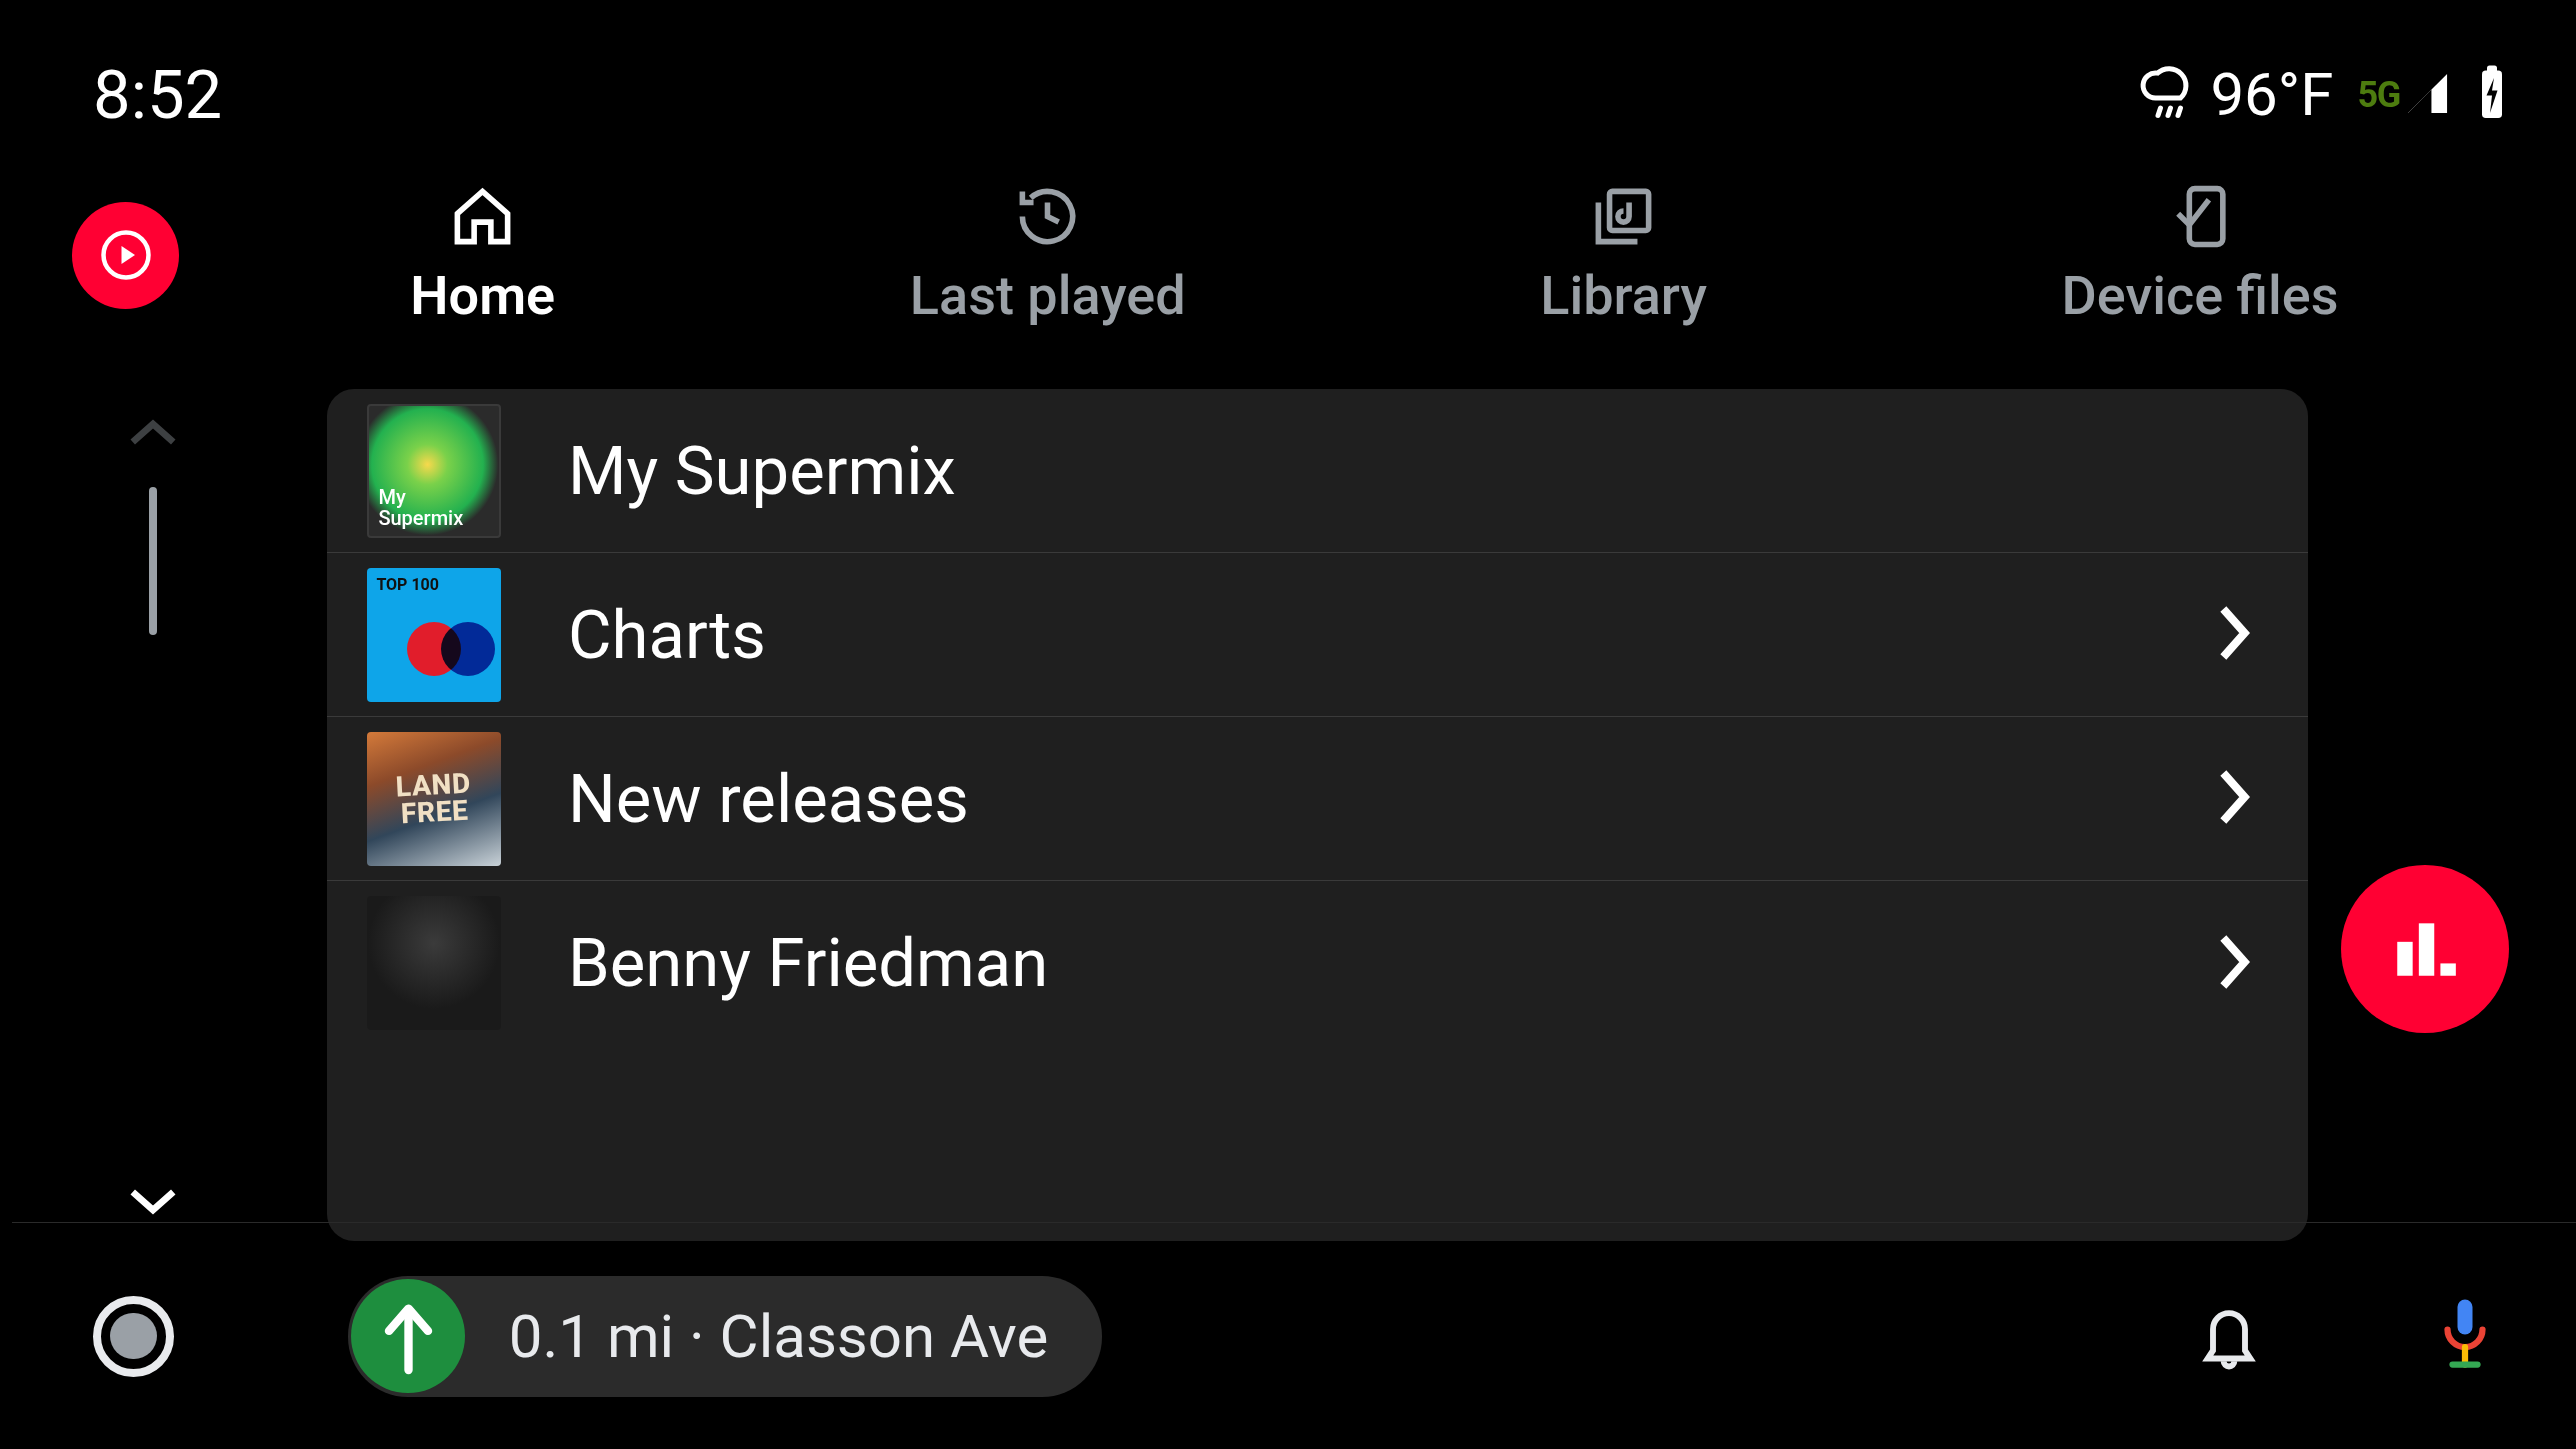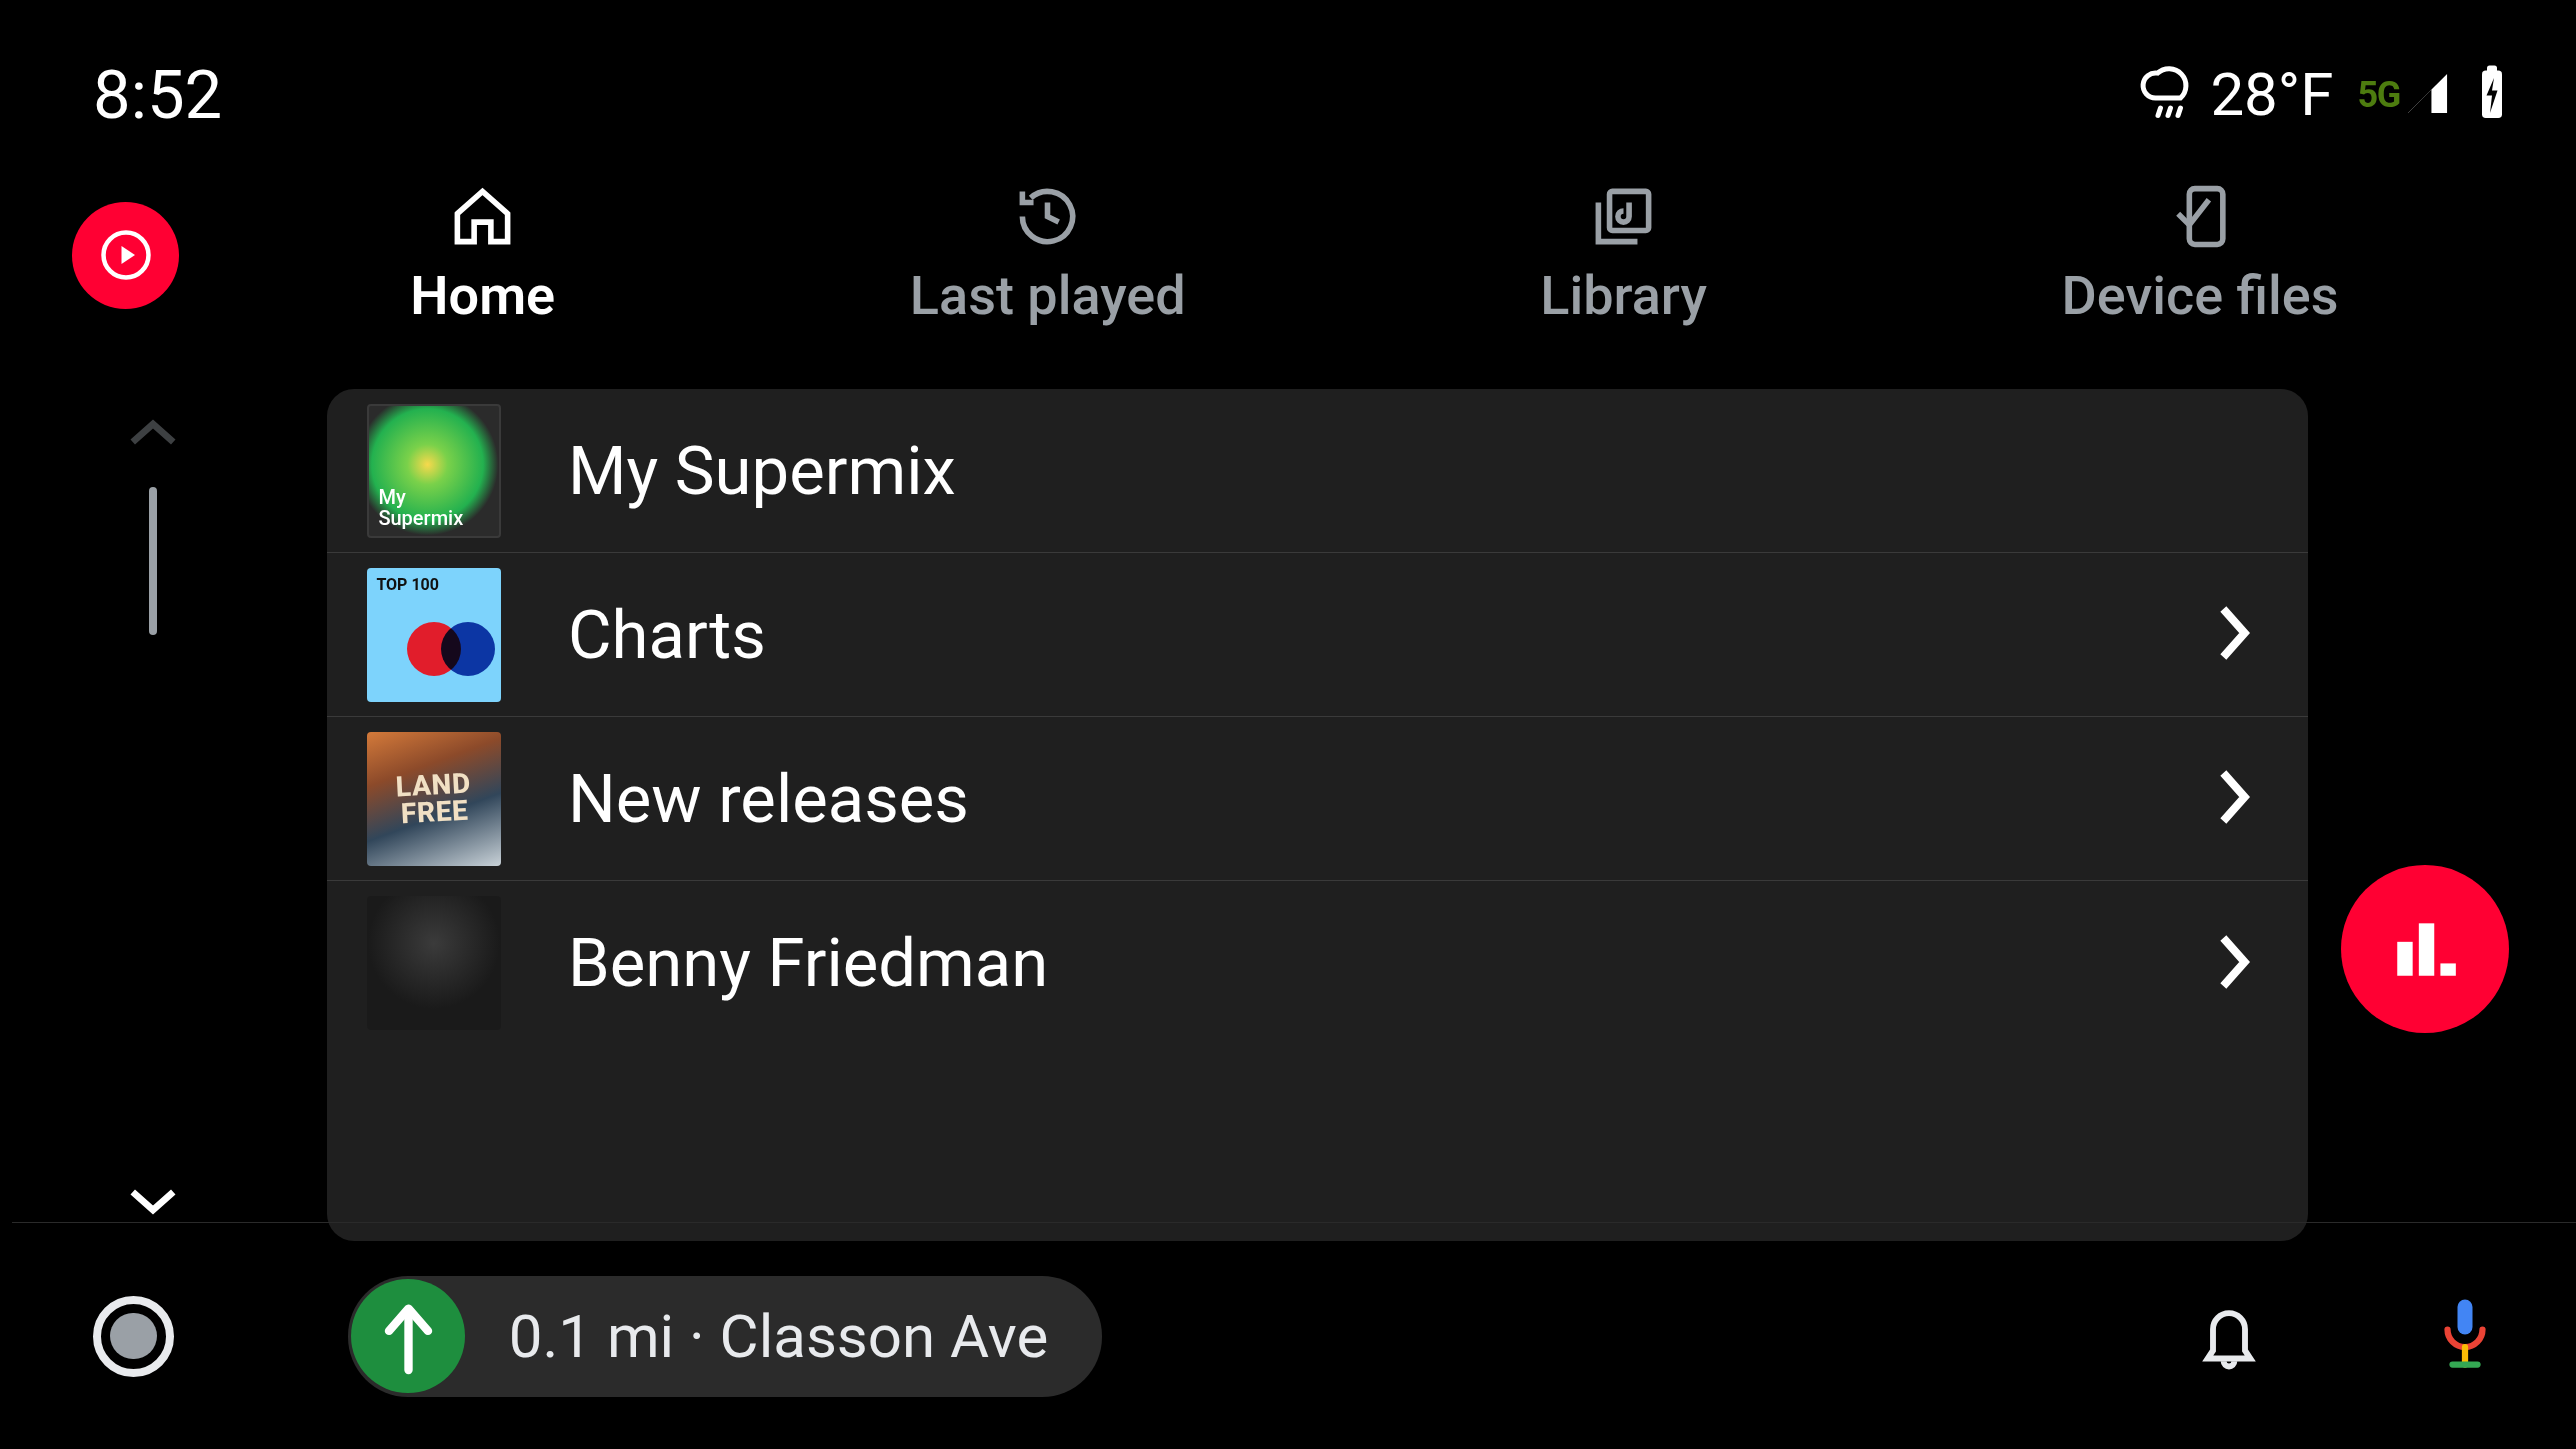--- a/index.html
+++ b/index.html
@@ -188,21 +188,21 @@
     position: absolute;
     left: 9.4px;
     bottom: 6.7px;
     font-size: 20px;
     line-height: 1.05;
     color: #fff;
     font-weight: 500;
     white-space: pre;
   }
   .thumb-charts {
-    background: #7dd3fc;
+    background: #0ea5e9;
   }
   .thumb-charts::before {
     content: "";
     position: absolute;
     width: 54px; height: 54px;
     border-radius: 50%;
     background: #e11d2b;
     left: 40px; top: 54px;
   }
   .thumb-charts::after {
@@ -338,21 +338,21 @@
       <div class="status-right">
         <div class="weather">
           <span class="weather-icon">
             <svg viewBox="0 0 24 24" fill="none" stroke="#fff" stroke-width="2" stroke-linecap="round">
               <path d="M7 14a5 5 0 1 1 .8-9.94A6 6 0 1 1 17 14H7z"></path>
               <line x1="9" y1="18" x2="8" y2="21"></line>
               <line x1="13" y1="18" x2="12" y2="21"></line>
               <line x1="17" y1="18" x2="16" y2="21"></line>
             </svg>
           </span>
-          <span class="weather-temp">28°F</span>
+          <span class="weather-temp">96°F</span>
         </div>
         <div class="signal-group">
           <span class="signal-5g">5G</span>
           <span class="signal-bars">
             <svg viewBox="0 0 24 24">
                 <path d="M2 22 L22 2 L22 22 Z" fill="#fff"></path>
                 <path d="M2 22 L14 10 L14 22 Z" fill="#000"></path>
               </svg>
           </span>
         </div>

